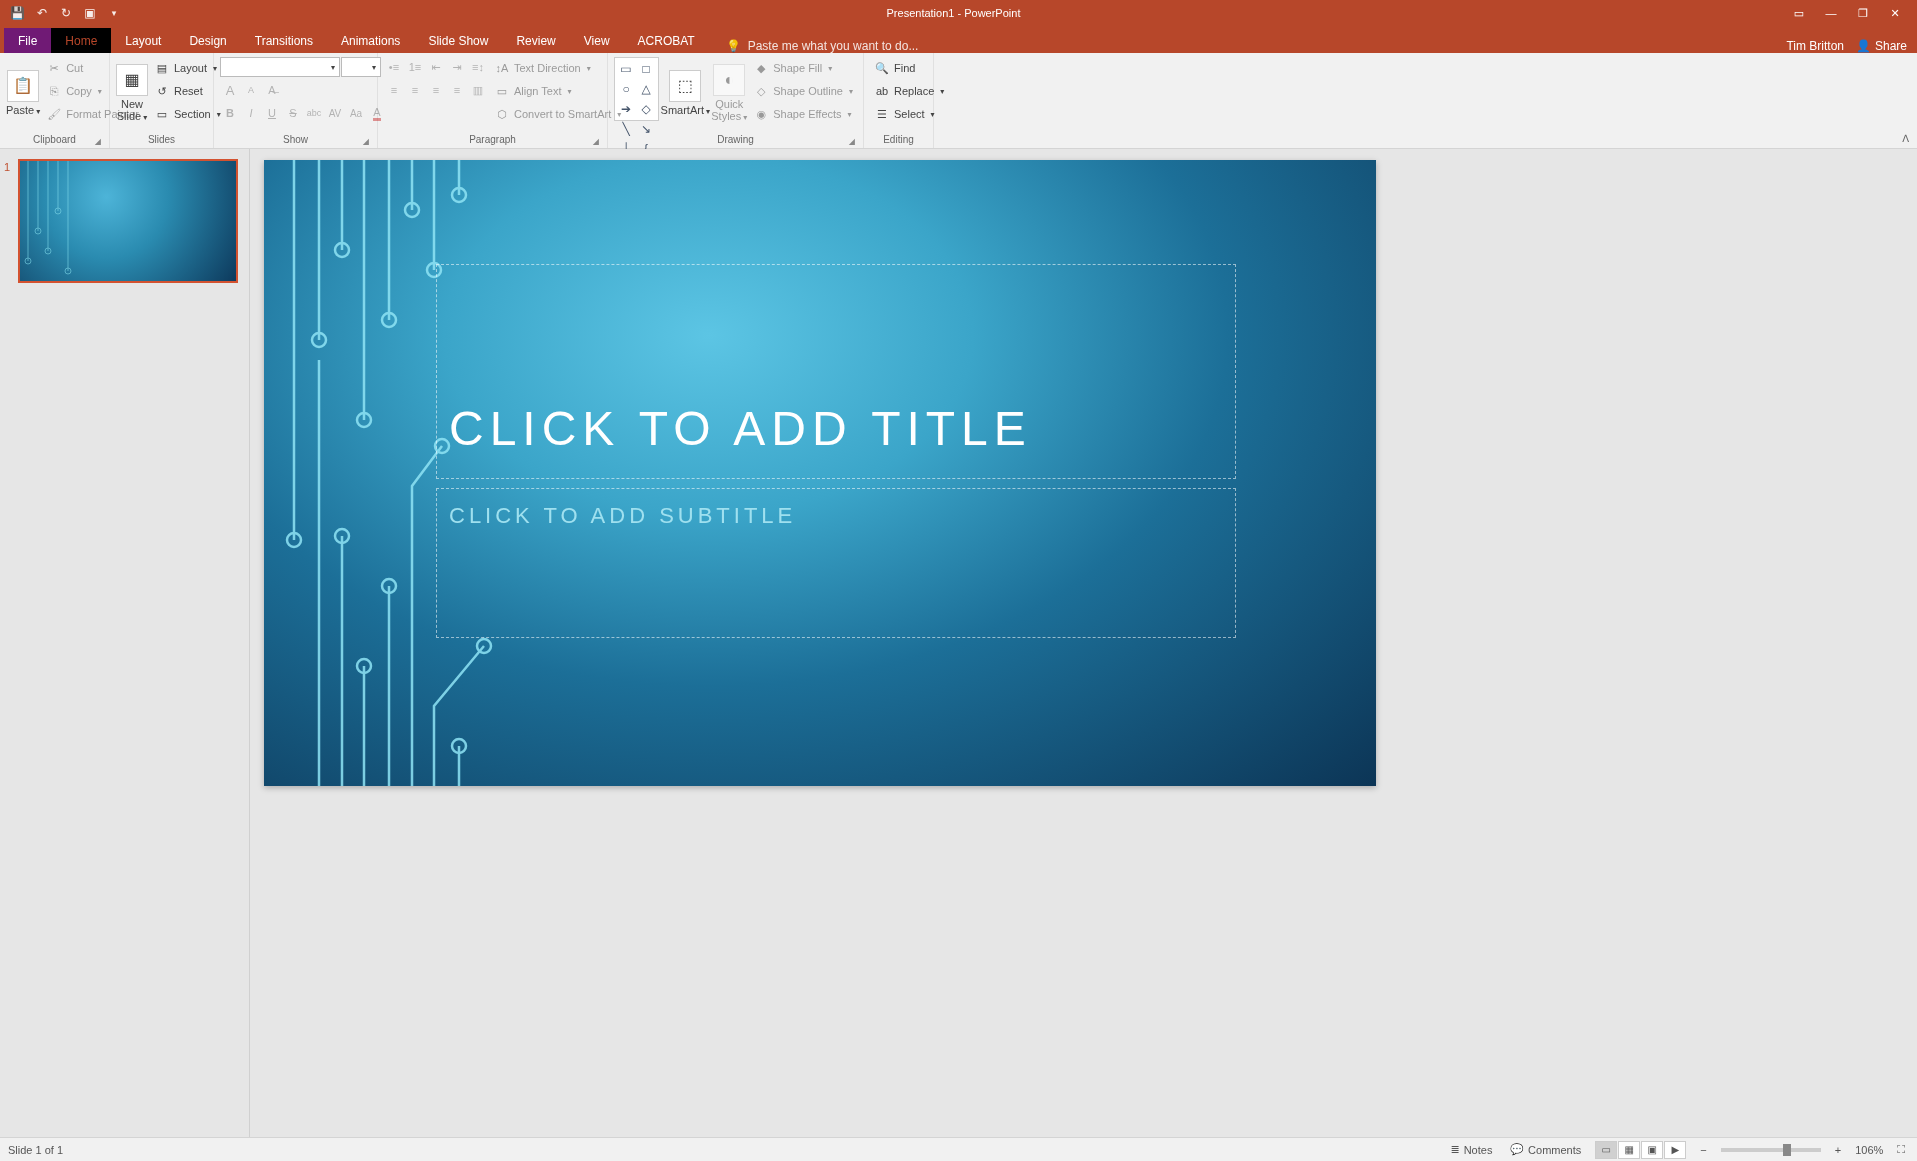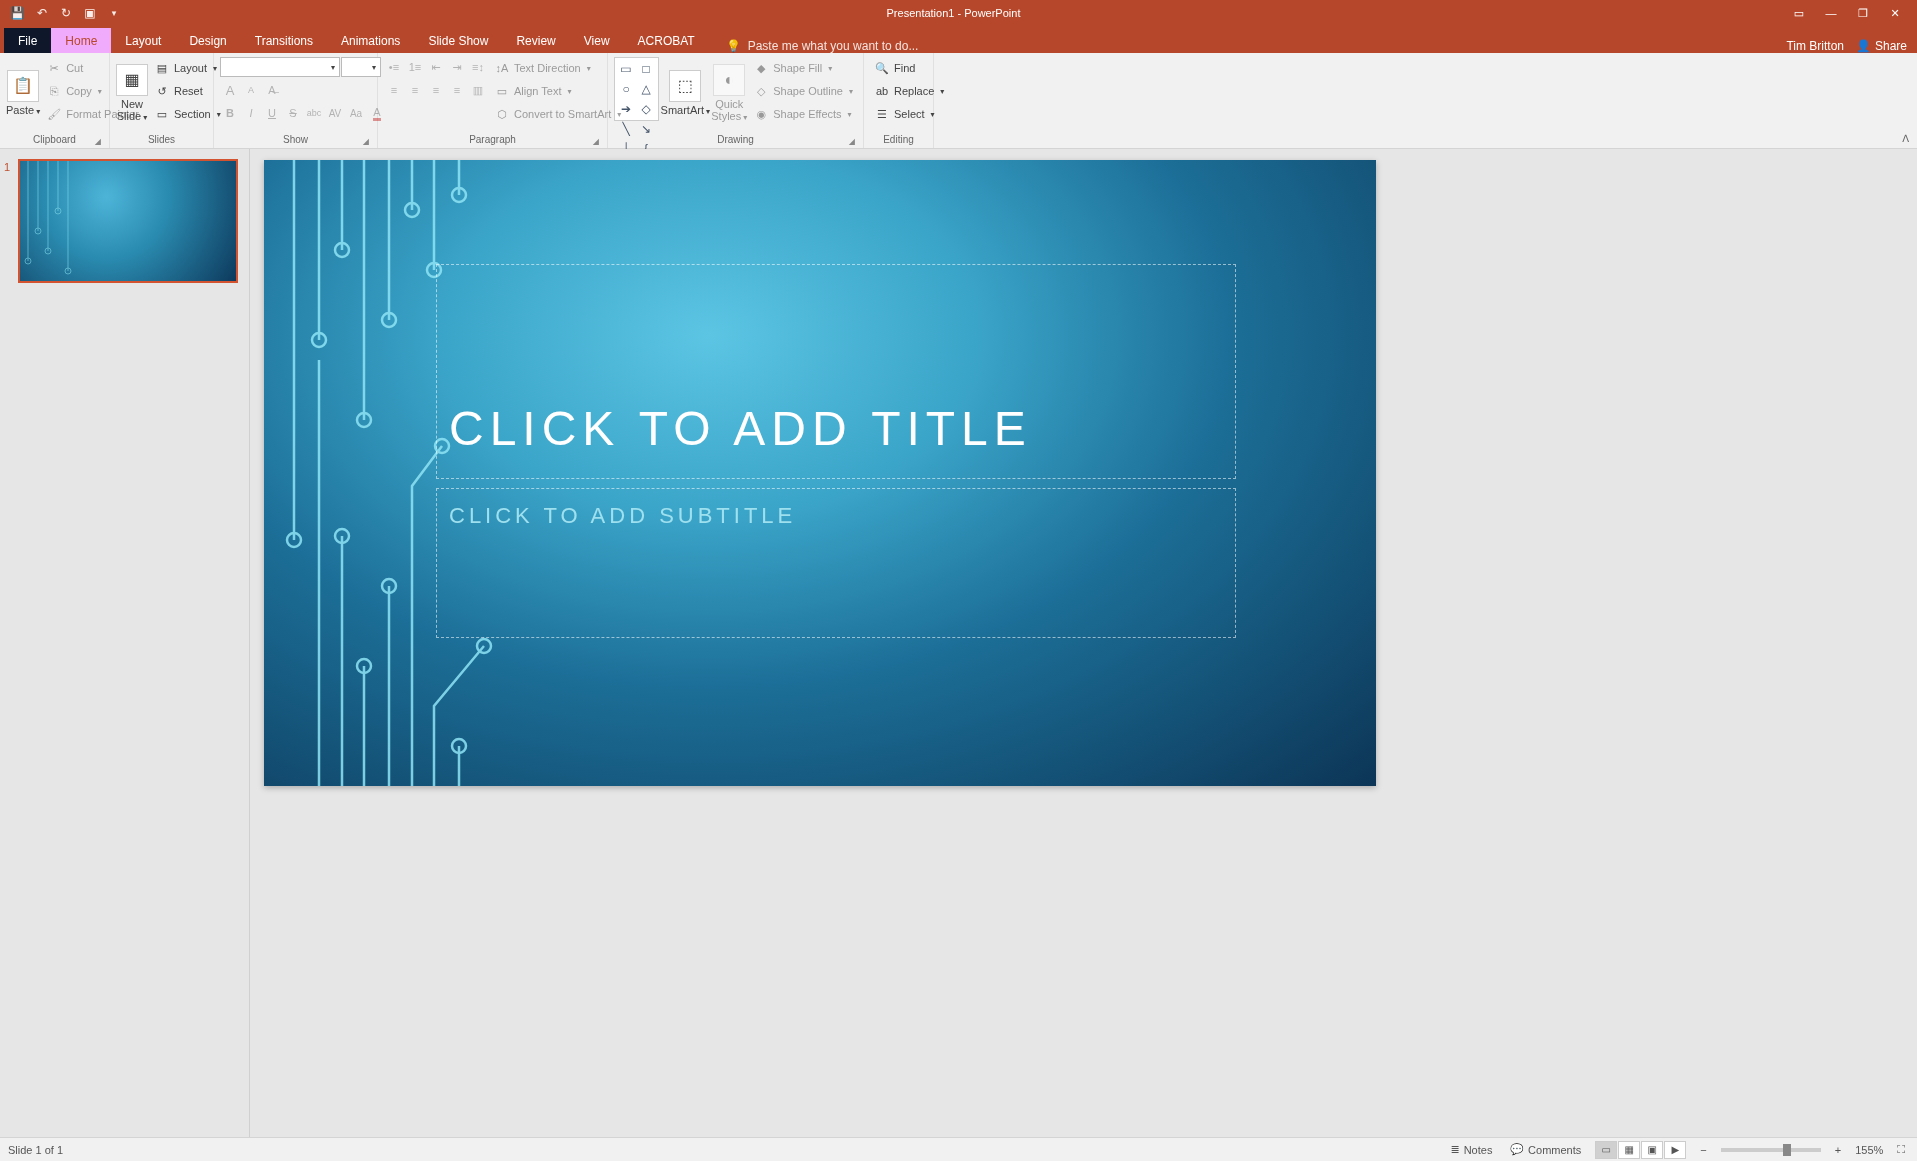--- a/index.html
+++ b/index.html
@@ -5,22 +5,22 @@
 *{margin:0;padding:0;box-sizing:border-box;font-family:"Segoe UI",Arial,sans-serif;user-select:none}
 body{background:#e6e6e6;width:1917px;height:1161px;overflow:hidden;position:relative}
 .titlebar{background:#b7472a;height:26px;display:flex;align-items:center;color:#fff;font-size:11px}
 .qat{display:flex;align-items:center;gap:8px;padding-left:10px}
 .qat-icon{width:16px;height:16px;display:flex;align-items:center;justify-content:center;opacity:.9;font-size:12px;cursor:pointer}
 .title-center{flex:1;text-align:center}
 .win-controls{display:flex;gap:4px;padding-right:8px}
 .win-btn{width:28px;height:20px;display:flex;align-items:center;justify-content:center;cursor:pointer;font-size:11px}
 .tabstrip{background:#b7472a;height:27px;display:flex;align-items:flex-end;color:#fff;font-size:12px;padding-left:4px;position:relative}
 .tab{padding:6px 14px 5px;cursor:pointer;white-space:nowrap}
-.tab.file{background:#0f172a}
-.tab.active{background:#f0abfc;color:#b7472a}
+.tab.file{background:#701a75}
+.tab.active{background:#000000;color:#b7472a}
 .tell-me{display:flex;align-items:center;gap:6px;opacity:.85;font-size:12px;padding-left:18px}
 .account{position:absolute;right:10px;display:flex;align-items:center;gap:12px;font-size:12px}
 .share-btn{display:flex;align-items:center;gap:4px;cursor:pointer}
 .ribbon{background:#f1f1f1;height:96px;display:flex;border-bottom:1px solid #d4d4d4;font-size:11px;color:#444;position:relative}
 .group{display:flex;flex-direction:column;border-right:1px solid #e0e0e0;padding:2px 6px 0}
 .group-body{flex:1;display:flex;align-items:flex-start;gap:2px;padding-top:2px}
 .group-label{text-align:center;font-size:10px;color:#666;padding:2px 0 3px;position:relative}
 .group-label .dlg{position:absolute;right:2px;bottom:2px;font-size:8px;color:#888;cursor:pointer}
 .big-btn{display:flex;flex-direction:column;align-items:center;justify-content:center;width:44px;height:72px;cursor:pointer;gap:2px}
 .big-btn .ic{width:32px;height:32px;background:#fff;border:1px solid #ccc;display:flex;align-items:center;justify-content:center;font-size:16px}
@@ -385,16 +385,16 @@
       <div class="vbtn active">▭</div>
       <div class="vbtn">▦</div>
       <div class="vbtn">▣</div>
       <div class="vbtn">▶</div>
     </div>
     <span class="sr-btn">−</span>
     <div class="zoom-slider">
         <div class="handle"></div>
       </div>
     <span class="sr-btn">+</span>
-    <span>155%</span>
+    <span>106%</span>
     <span class="sr-btn">⛶</span>
   </div>
 </div>
 
 </body></html>

